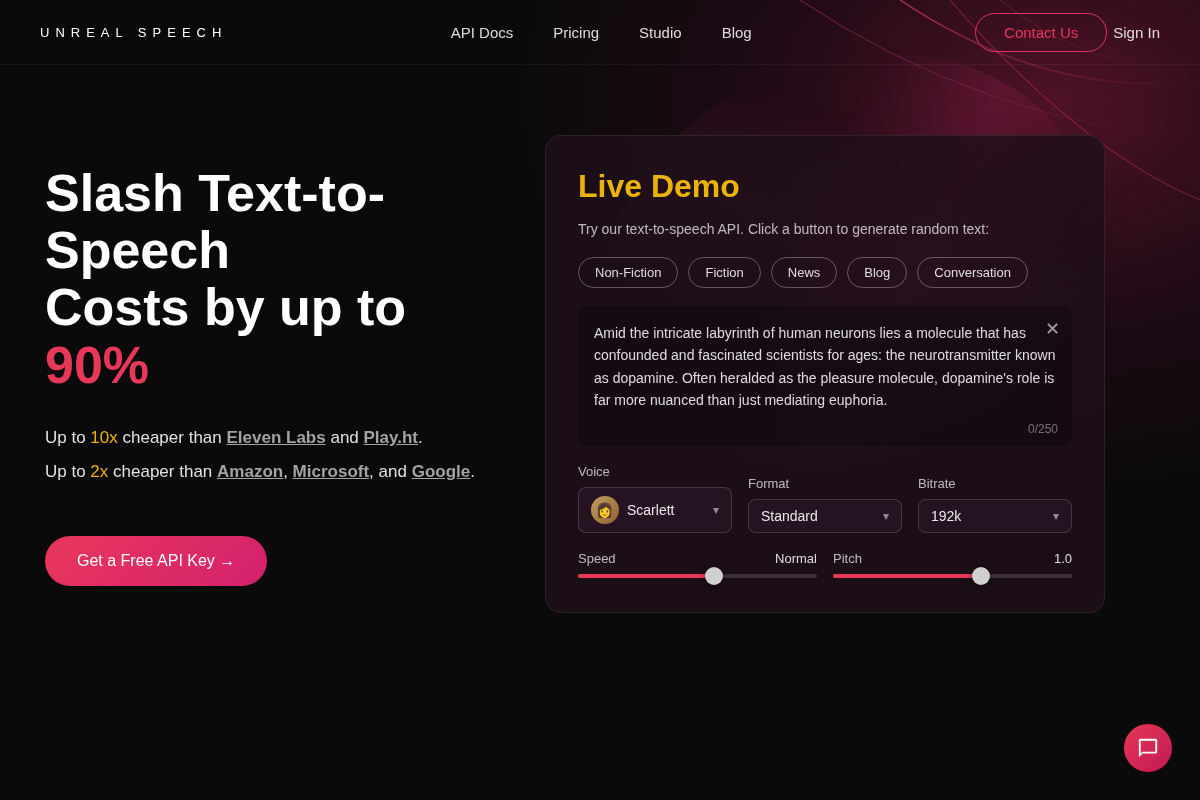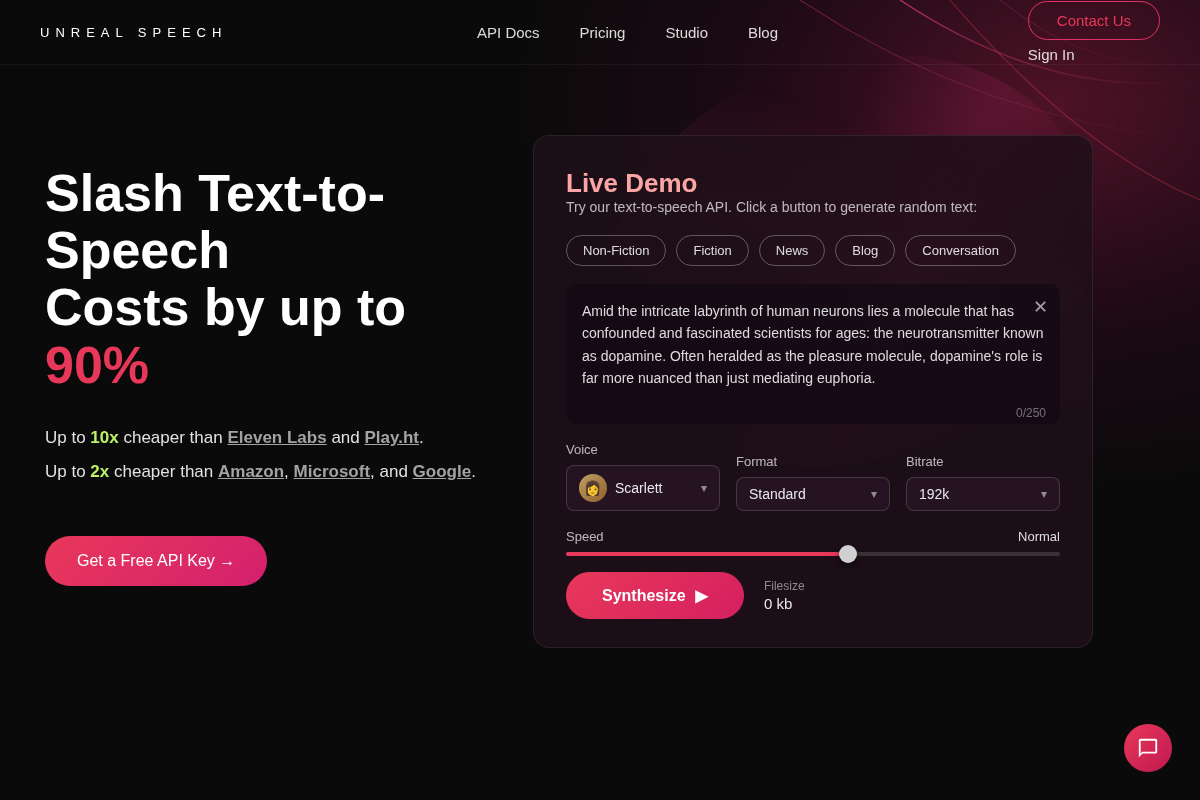--- a/index.html
+++ b/index.html
@@ -65,23 +65,22 @@
 
     .nav-link {
       color: rgba(255,255,255,0.85);
       font-size: 15px;
       cursor: pointer;
       text-decoration: none;
     }
 
     .nav-actions {
       display: flex;
-      align-items: flex-start;
+      align-items: center;
       gap: 6px;
-      flex-direction: column;
     }
 
     .btn-contact {
       border: 1.5px solid #e0306a;
       color: #e8385a;
       background: transparent;
       padding: 10px 28px;
       border-radius: 24px;
       font-size: 15px;
       cursor: pointer;
@@ -95,21 +94,21 @@
       cursor: pointer;
     }
 
     
     .main {
       position: relative;
       z-index: 5;
       display: flex;
       align-items: flex-start;
       padding: 70px 40px 0 45px;
-      gap: 48px;
+      gap: 60px;
     }
 
     
     .left {
       flex: 0 0 440px;
       padding-top: 30px;
     }
 
     .headline {
       font-size: 52px;
@@ -123,22 +122,22 @@
     }
 
     .subtext {
       font-size: 17px;
       line-height: 1.65;
       color: rgba(255,255,255,0.88);
       margin-bottom: 6px;
     }
 
     .subtext .highlight {
-      color: #bef264;
-      font-weight: 700;
+      color: #eab308;
+      font-weight: 400;
     }
 
     .subtext .brand {
       font-weight: 600;
       color: #a3a3a3;
       text-decoration: underline;
     }
 
     .btn-cta {
       display: inline-flex;
@@ -159,23 +158,24 @@
     .demo-card {
       flex: 1;
       background: rgba(30, 15, 25, 0.85);
       border-radius: 16px;
       padding: 32px 32px 28px;
       border: 1px solid rgba(255,255,255,0.08);
       max-width: 560px;
     }
 
     .demo-title {
-      font-size: 26px;
+      font-size: 32px;
       font-weight: 700;
-      color: #fca5a5;
+      color: #eab308;
+      margin-bottom: 16px;
     }
 
     .demo-subtitle {
       font-size: 14px;
       color: rgba(255,255,255,0.7);
       margin-bottom: 20px;
     }
 
     
     .category-buttons {
@@ -217,21 +217,21 @@
       right: 12px;
       background: transparent;
       border: none;
       color: rgba(255,255,255,0.6);
       font-size: 18px;
       cursor: pointer;
     }
 
     .char-count {
       position: absolute;
-      bottom: 4px;
+      bottom: 10px;
       right: 14px;
       font-size: 12px;
       color: rgba(255,255,255,0.4);
     }
 
     
     .controls-row {
       display: flex;
       gap: 16px;
       margin-bottom: 18px;
@@ -520,32 +520,32 @@
       <div class="slider-section">
         <div class="slider-header">
           <span class="slider-label">Speed</span>
           <span class="slider-value">Normal</span>
         </div>
         <div class="slider-track">
           <div class="slider-fill-speed"></div>
           <div class="slider-thumb slider-thumb-speed"></div>
         </div>
       </div>
-    </div>
-
-    <div class="bottom-row">
-      <button class="btn-synthesize">
-        <span>Synthesize</span>
-        <span>▶</span>
-      </button>
-      <div class="filesize-section">
-        <span class="filesize-label">Filesize</span>
-        <span class="filesize-value">0 kb</span>
+      <div class="slider-section">
+        <div class="slider-header">
+          <span class="slider-label">Pitch</span>
+          <span class="slider-value">1.0</span>
+        </div>
+        <div class="slider-track">
+          <div class="slider-fill-pitch"></div>
+          <div class="slider-thumb slider-thumb-pitch"></div>
+        </div>
       </div>
     </div>
+
   </div>
 
 </div>
 
 <div class="chat-bubble">
   <svg width="22" height="22" viewBox="0 0 24 24" fill="white">
     <path d="M20 2H4c-1.1 0-2 .9-2 2v18l4-4h14c1.1 0 2-.9 2-2V4c0-1.1-.9-2-2-2zm0 14H6l-2 2V4h16v12z"></path>
   </svg>
 </div>
 

